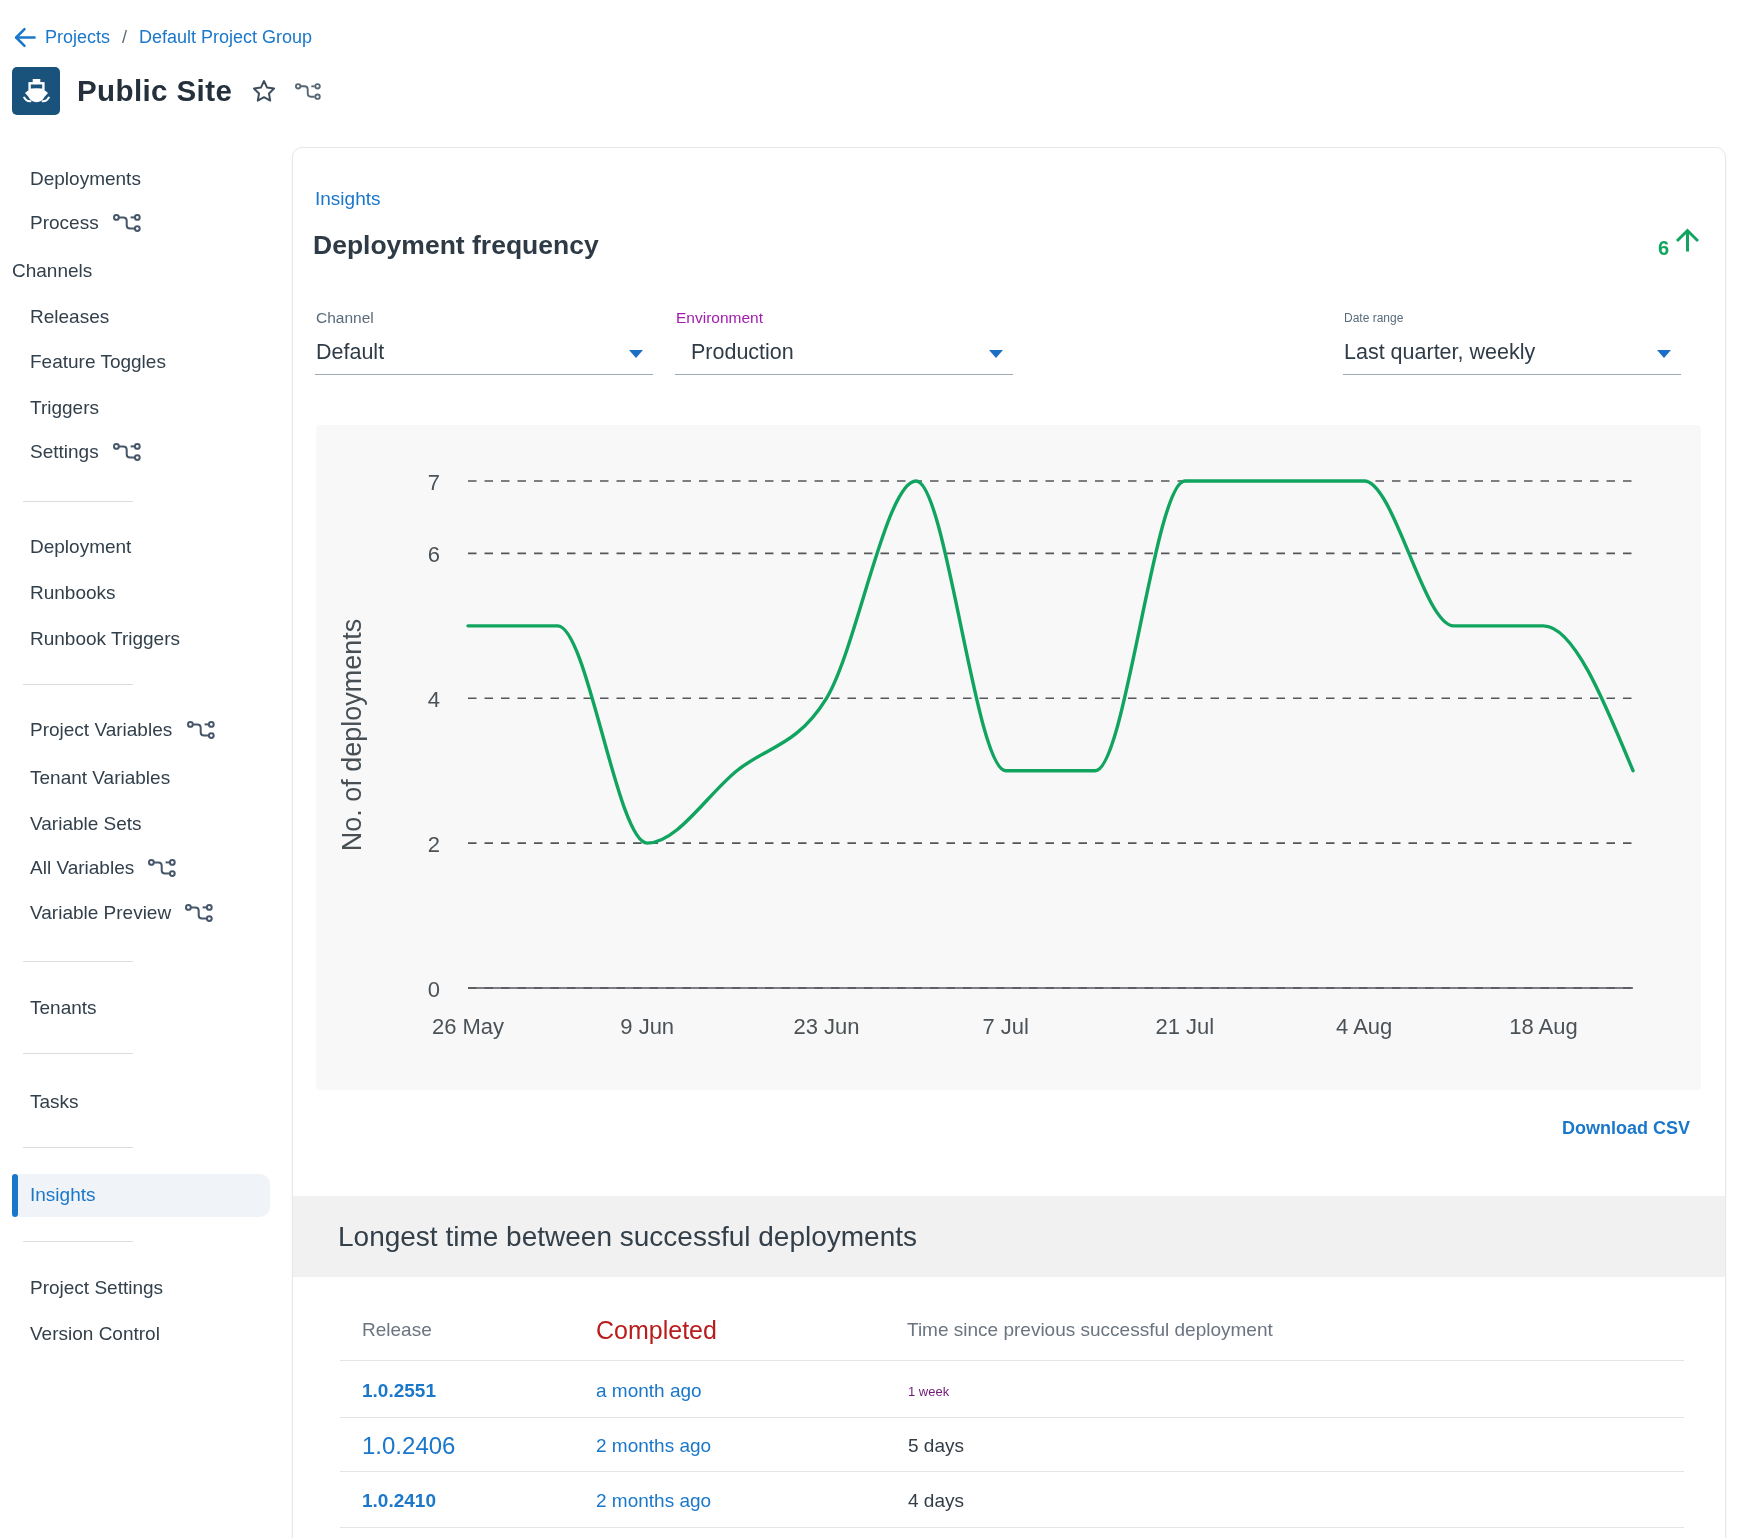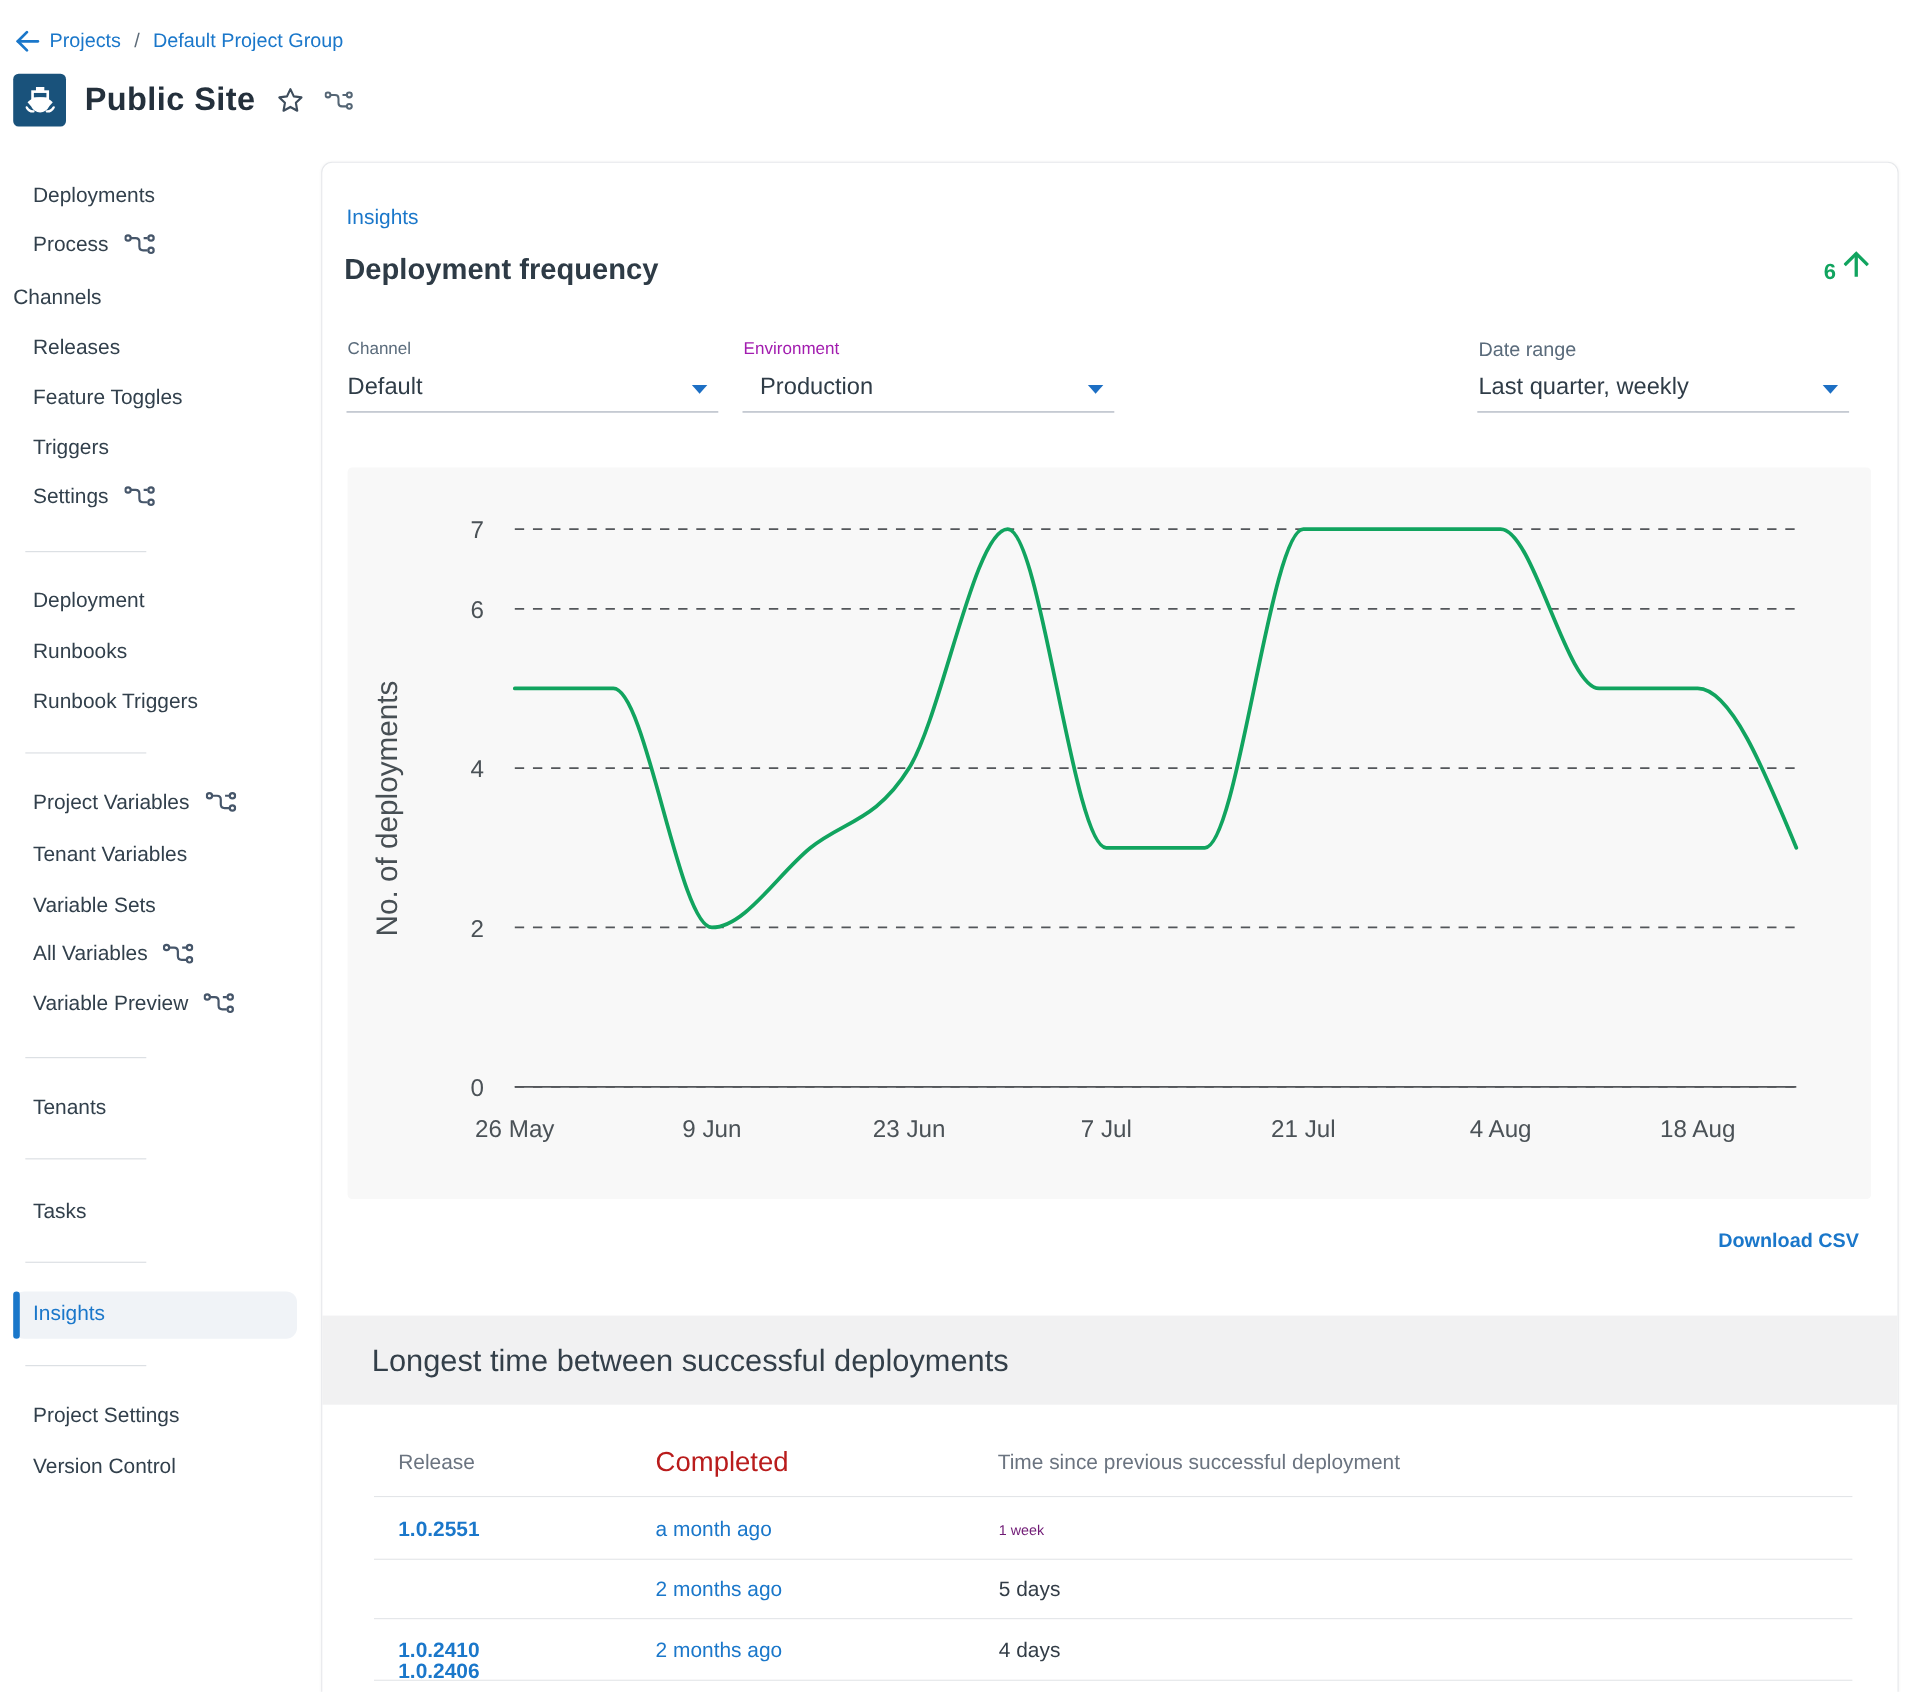--- a/index.html
+++ b/index.html
@@ -113,21 +113,21 @@
 <div style="position:absolute;right:10px;top:44px;width:0;height:0;border-left:7px solid transparent;border-right:7px solid transparent;border-top:8px solid #1D6FC4"></div>
 <div style="position:absolute;left:0;right:0;top:67.5px;height:1.7px;background:#9FA8B5"></div>
 </div>
 <div class="abs" style="left:675px;top:306px;width:338px;height:76px">
 <div style="position:absolute;left:1px;top:12px;transform:translateY(-50%);font-size:15.5px;color:#a21caf">Environment</div>
 <div style="position:absolute;left:16px;top:46px;transform:translateY(-50%);font-size:21.5px;color:#2F3C47">Production</div>
 <div style="position:absolute;right:10px;top:44px;width:0;height:0;border-left:7px solid transparent;border-right:7px solid transparent;border-top:8px solid #1D6FC4"></div>
 <div style="position:absolute;left:0;right:0;top:67.5px;height:1.7px;background:#9FA8B5"></div>
 </div>
 <div class="abs" style="left:1343px;top:306px;width:338px;height:76px">
-<div style="position:absolute;left:1px;top:12px;transform:translateY(-50%);font-size:18px;color:#5A6B7B">Date range</div>
+<div style="position:absolute;left:1px;top:12px;transform:translateY(-50%);font-size:12px;color:#5A6B7B">Date range</div>
 <div style="position:absolute;left:1px;top:46px;transform:translateY(-50%);font-size:21.5px;color:#2F3C47">Last quarter, weekly</div>
 <div style="position:absolute;right:10px;top:44px;width:0;height:0;border-left:7px solid transparent;border-right:7px solid transparent;border-top:8px solid #1D6FC4"></div>
 <div style="position:absolute;left:0;right:0;top:67.5px;height:1.7px;background:#9FA8B5"></div>
 </div>
 
 <div class="abs" style="left:316px;top:425px;width:1385px;height:665px;background:#F8F8F8;border-radius:4px"></div>
 <svg class="abs" style="left:316px;top:425px" width="1385" height="665" viewBox="0 0 1385 665">
 <line x1="152.0" y1="55.99" x2="1317.0" y2="55.99" stroke="#53565A" stroke-width="1.6" stroke-dasharray="8.5 8"></line>
     <line x1="152.0" y1="128.42" x2="1317.0" y2="128.42" stroke="#53565A" stroke-width="1.6" stroke-dasharray="8.5 8"></line>
     <line x1="152.0" y1="273.28" x2="1317.0" y2="273.28" stroke="#53565A" stroke-width="1.6" stroke-dasharray="8.5 8"></line>
@@ -158,17 +158,17 @@
 <div class="abs" style="left:362px;top:1330px;transform:translateY(-50%);font-size:19px;color:#6B7480">Release</div>
 <div class="abs" style="left:596px;top:1330px;transform:translateY(-50%);font-size:25px;color:#b91c1c">Completed</div>
 <div class="abs" style="left:907px;top:1330px;transform:translateY(-50%);font-size:19px;color:#6B7480">Time since previous successful deployment</div>
 <div class="abs" style="left:340px;top:1360px;width:1344px;height:1px;background:#E3E5E8"></div>
 <div class="abs" style="left:340px;top:1417px;width:1344px;height:1px;background:#E3E5E8"></div>
 <div class="abs" style="left:340px;top:1471px;width:1344px;height:1px;background:#E3E5E8"></div>
 <div class="abs" style="left:340px;top:1527px;width:1344px;height:1px;background:#E3E5E8"></div>
 <div class="abs" style="left:362px;top:1391px;transform:translateY(-50%);font-size:19px;font-weight:700;color:#1A77CA">1.0.2551</div>
 <div class="abs" style="left:596px;top:1391px;transform:translateY(-50%);font-size:19px;color:#1A77CA">a month ago</div>
 <div class="abs" style="left:908px;top:1391px;transform:translateY(-50%);font-size:13px;color:#701a75">1 week</div>
-<div class="abs" style="left:362px;top:1520px;transform:translateY(-50%);font-size:19px;font-weight:700;color:#1A77CA">1.0.2406</div>
+<div class="abs" style="left:362px;top:1446px;transform:translateY(-50%);font-size:24px;font-weight:400;color:#1A77CA">1.0.2406</div>
 <div class="abs" style="left:596px;top:1446px;transform:translateY(-50%);font-size:19px;color:#1A77CA">2 months ago</div>
 <div class="abs" style="left:908px;top:1446px;transform:translateY(-50%);font-size:19px;color:#333D47">5 days</div>
 <div class="abs" style="left:362px;top:1501px;transform:translateY(-50%);font-size:19px;font-weight:700;color:#1A77CA">1.0.2410</div>
 <div class="abs" style="left:596px;top:1501px;transform:translateY(-50%);font-size:19px;color:#1A77CA">2 months ago</div>
 <div class="abs" style="left:908px;top:1501px;transform:translateY(-50%);font-size:19px;color:#333D47">4 days</div>
 </body></html>

